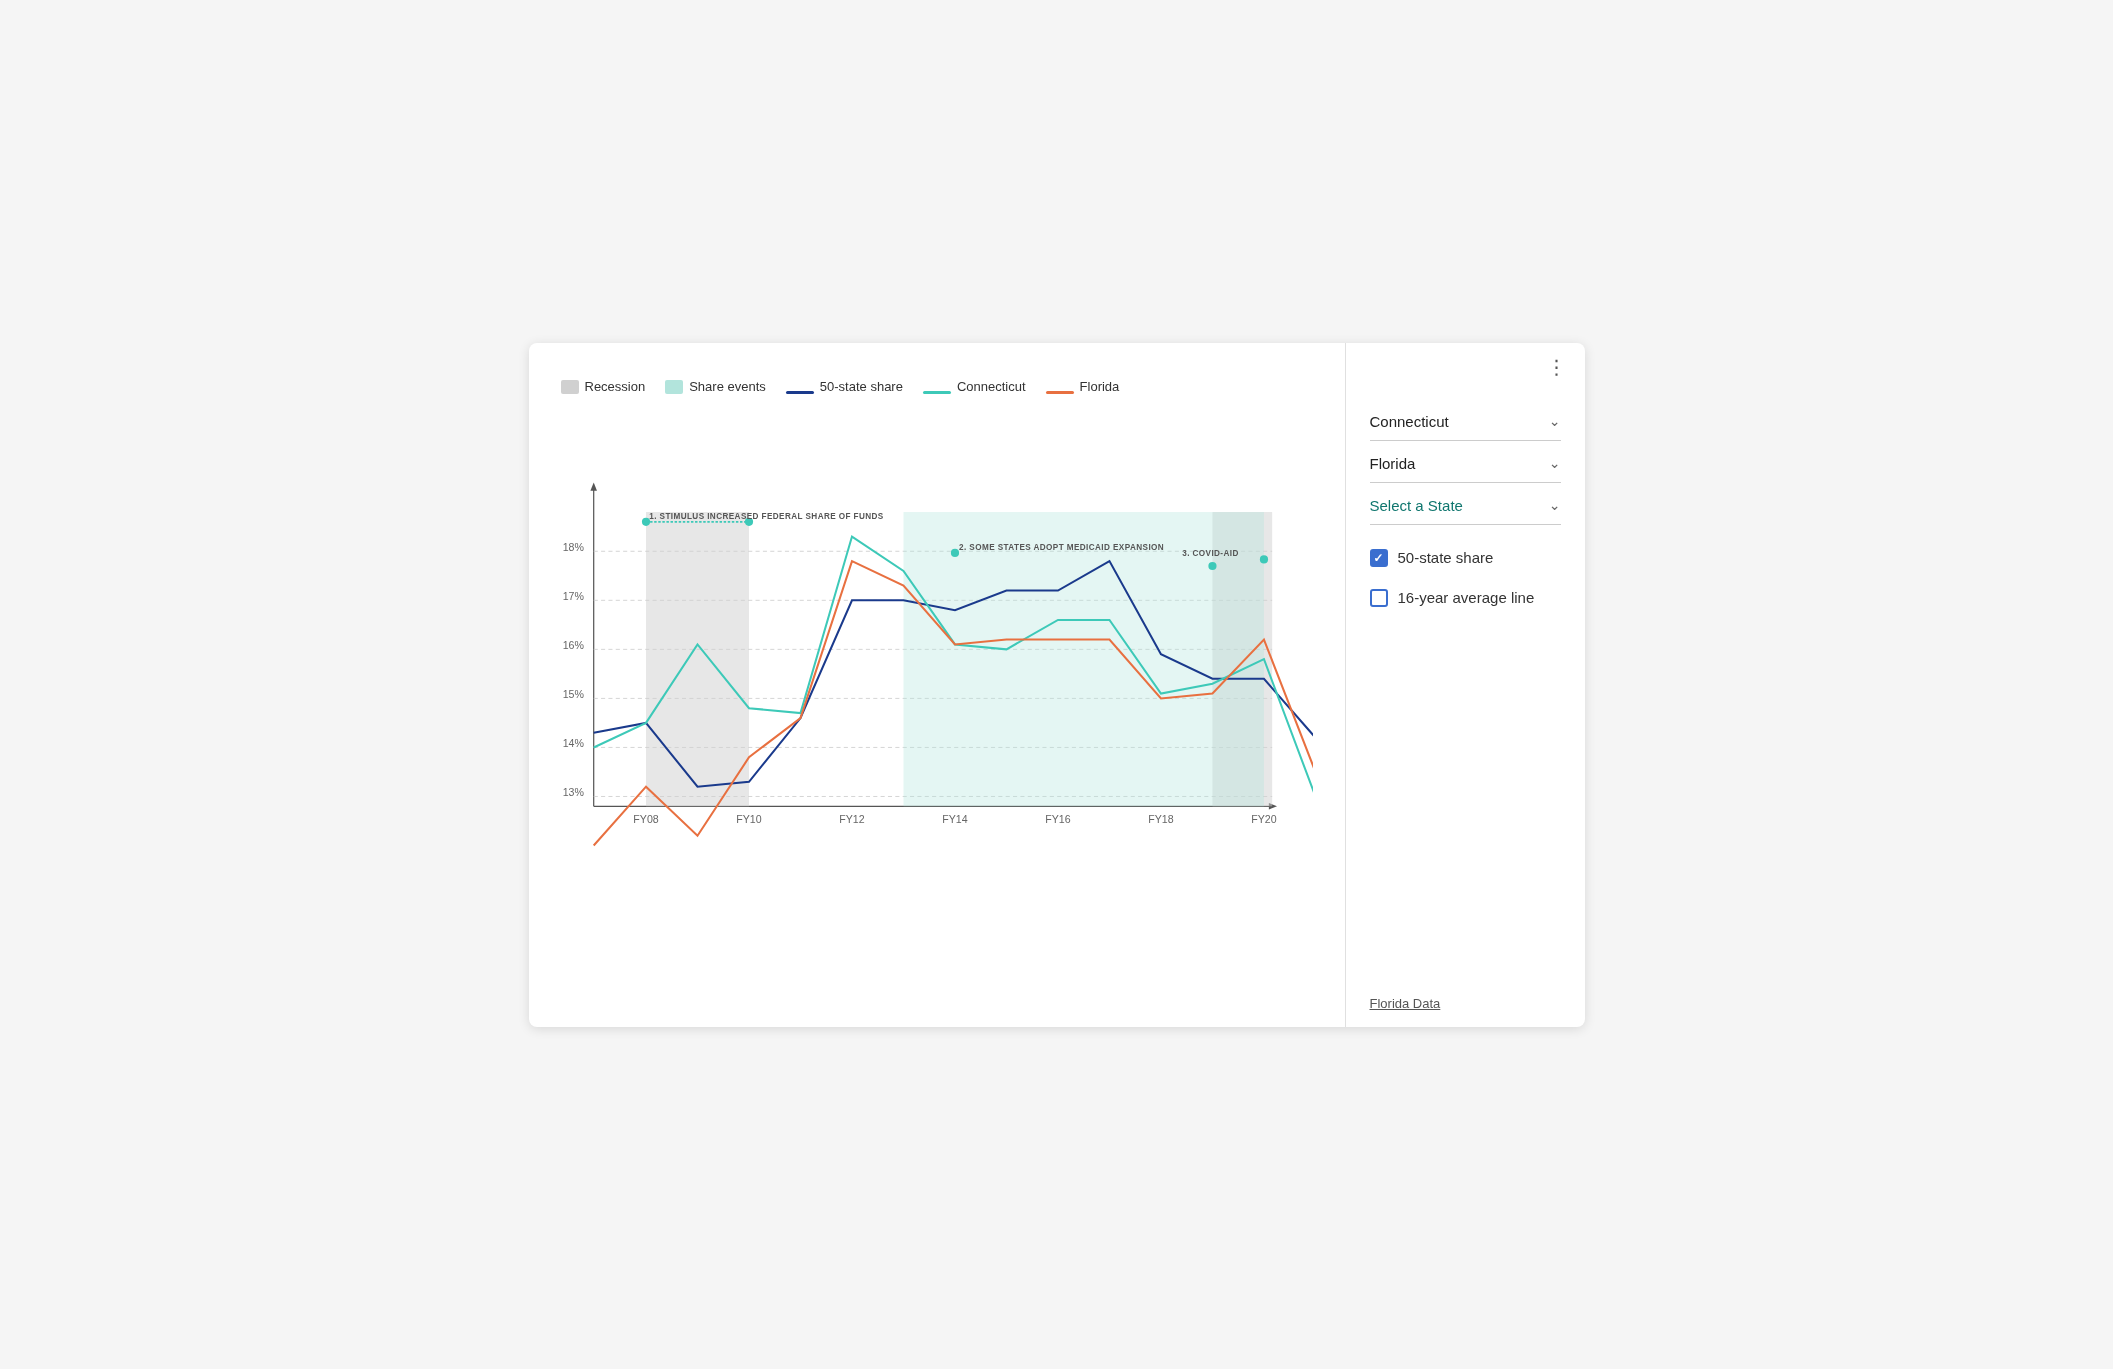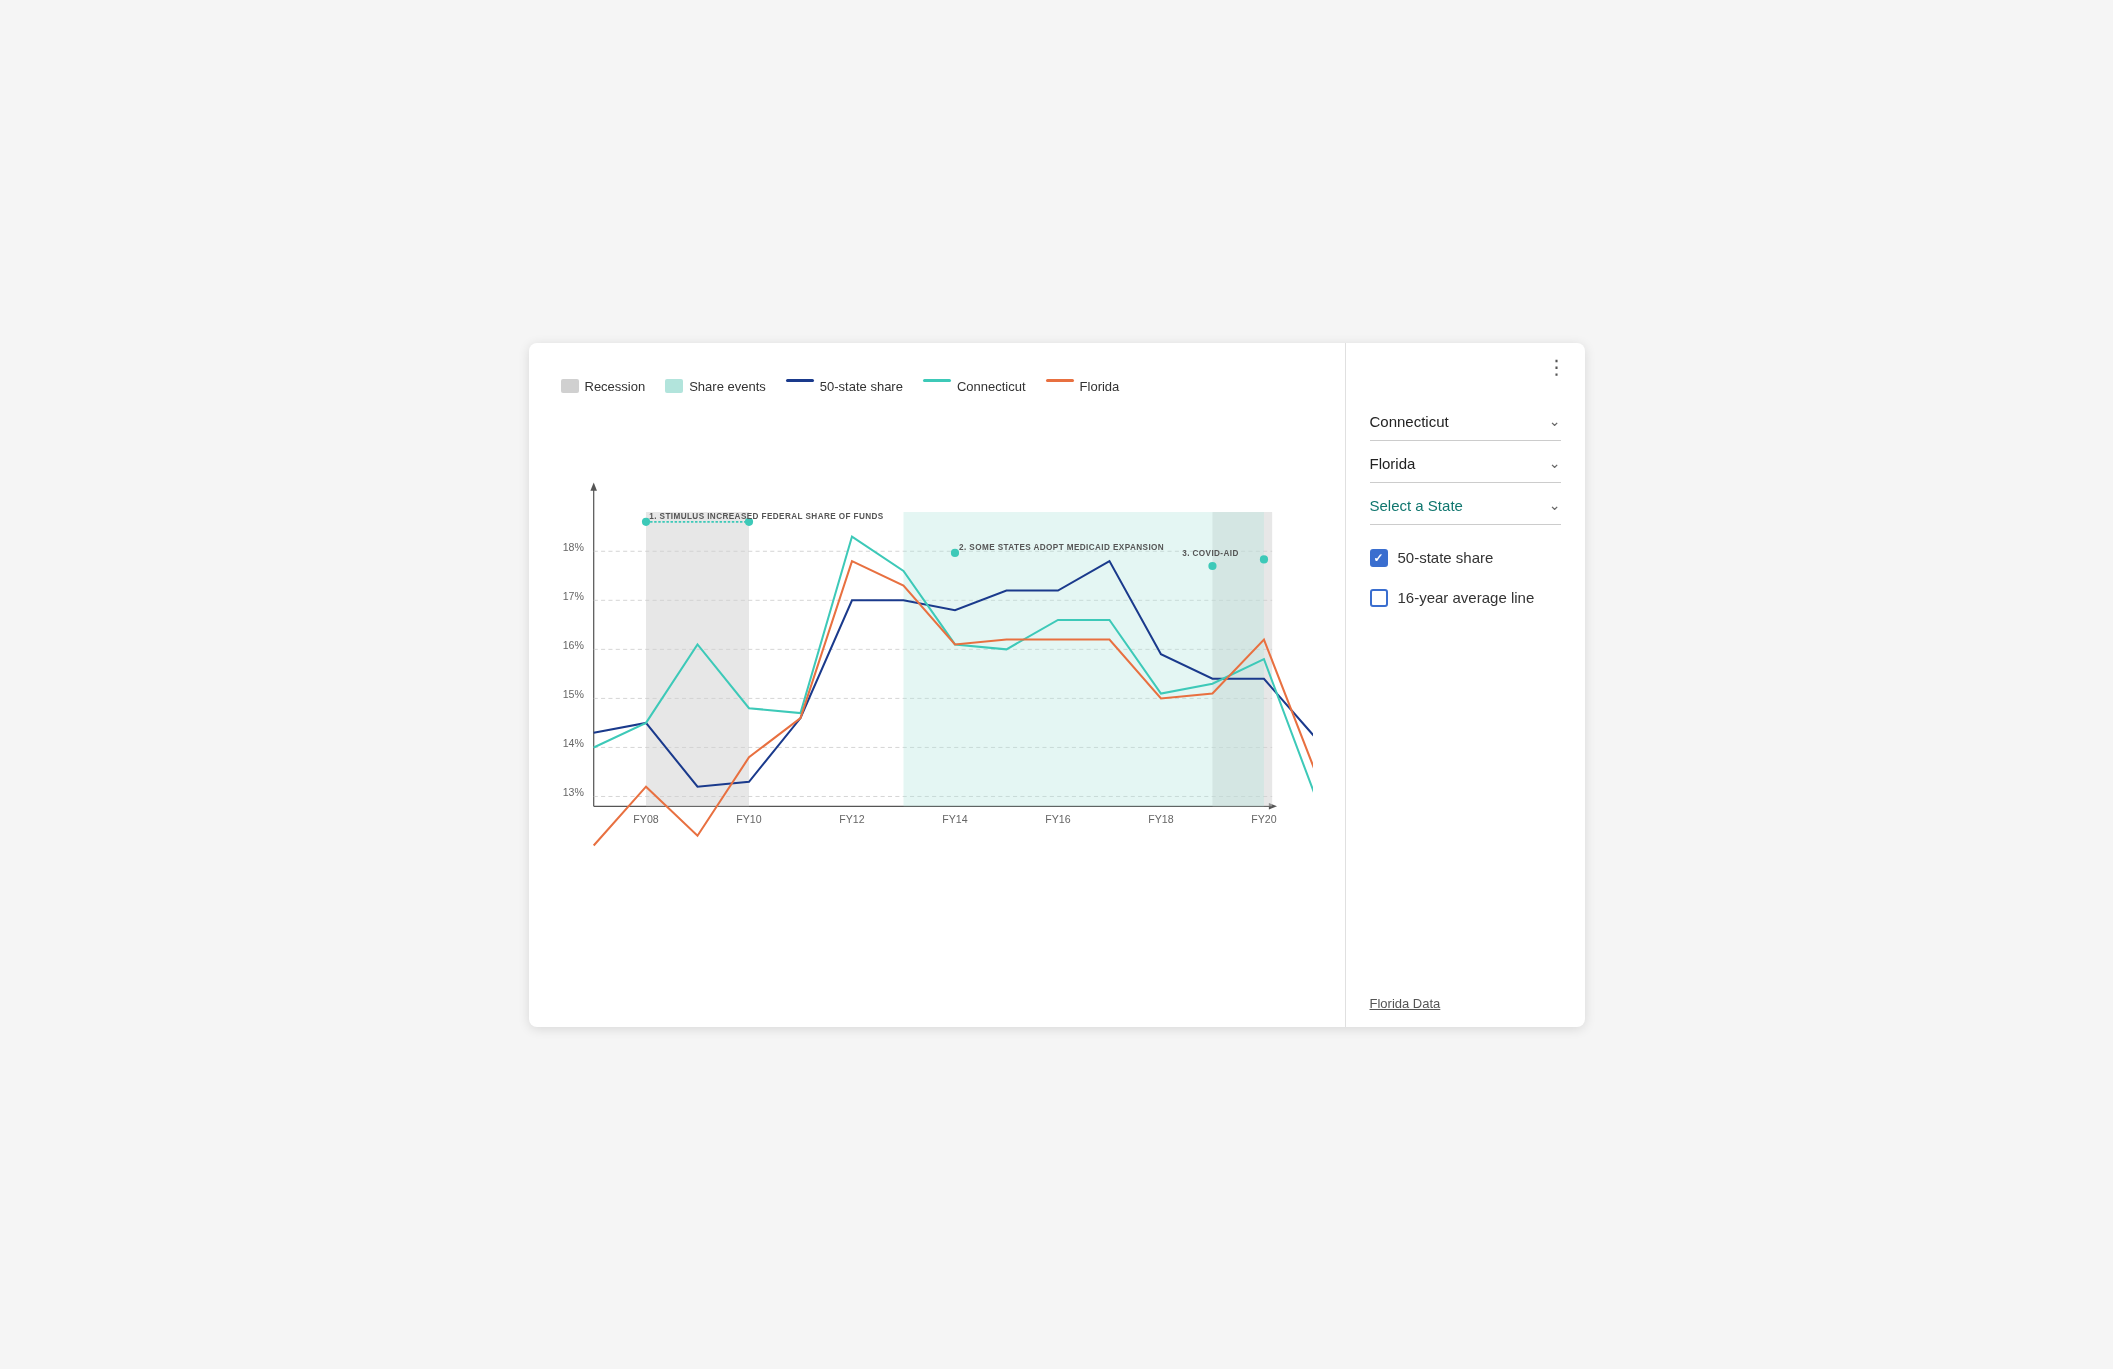--- a/index.html
+++ b/index.html
@@ -58,21 +58,21 @@
     }
     .legend {
       display: flex;
       align-items: center;
       gap: 20px;
       margin-bottom: 12px;
       flex-wrap: wrap;
     }
     .legend-item {
       display: flex;
-      align-items: flex-start;
+      align-items: flex-end;
       gap: 6px;
       font-size: 13px;
       color: #333;
     }
     .legend-box {
       width: 18px;
       height: 14px;
       border-radius: 2px;
     }
     .legend-line {

